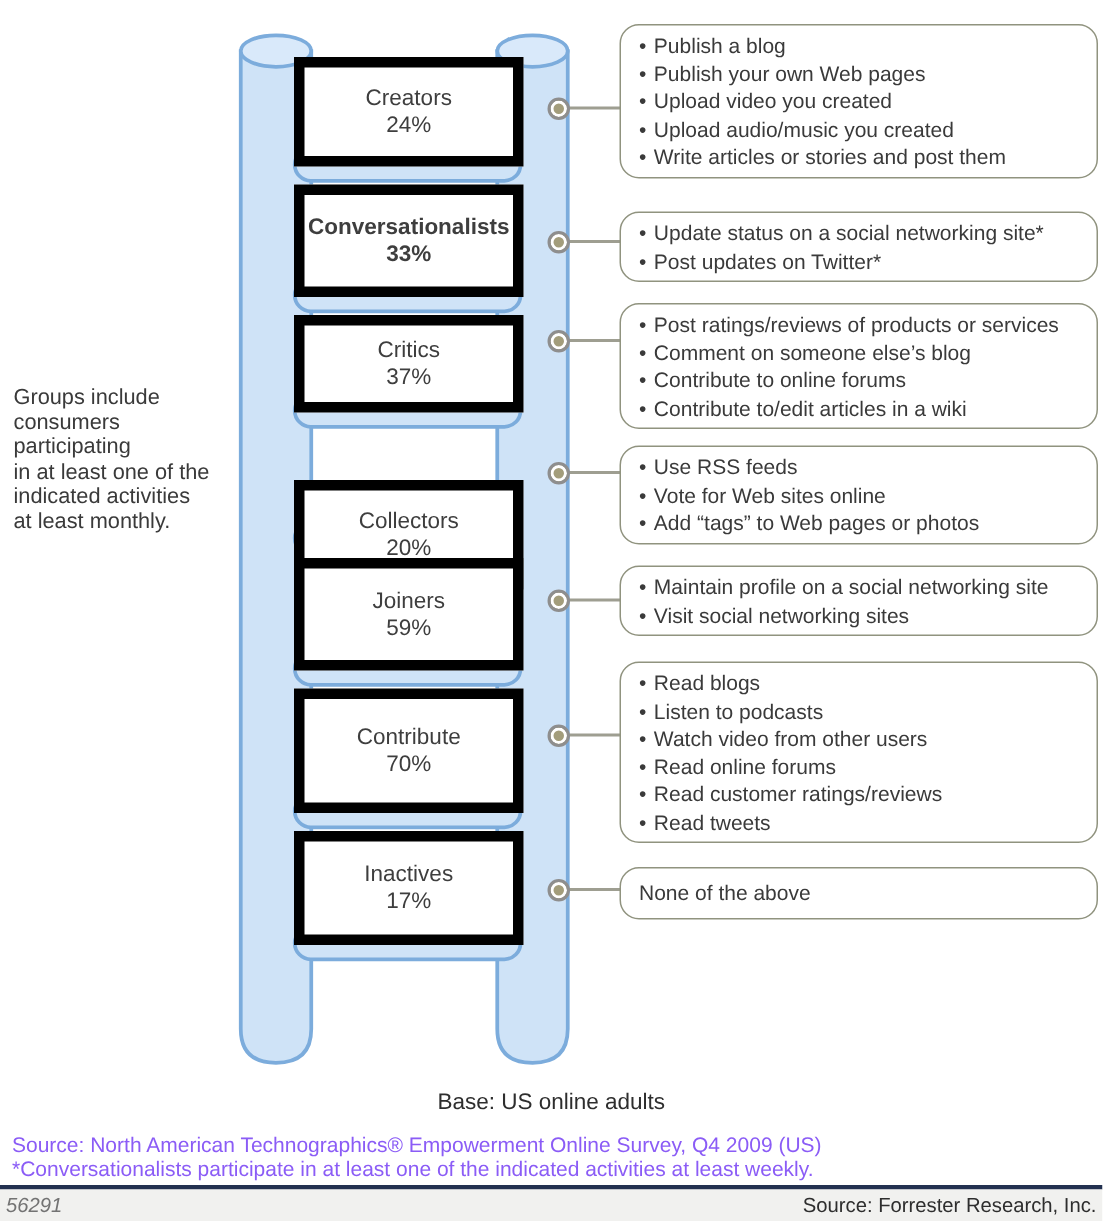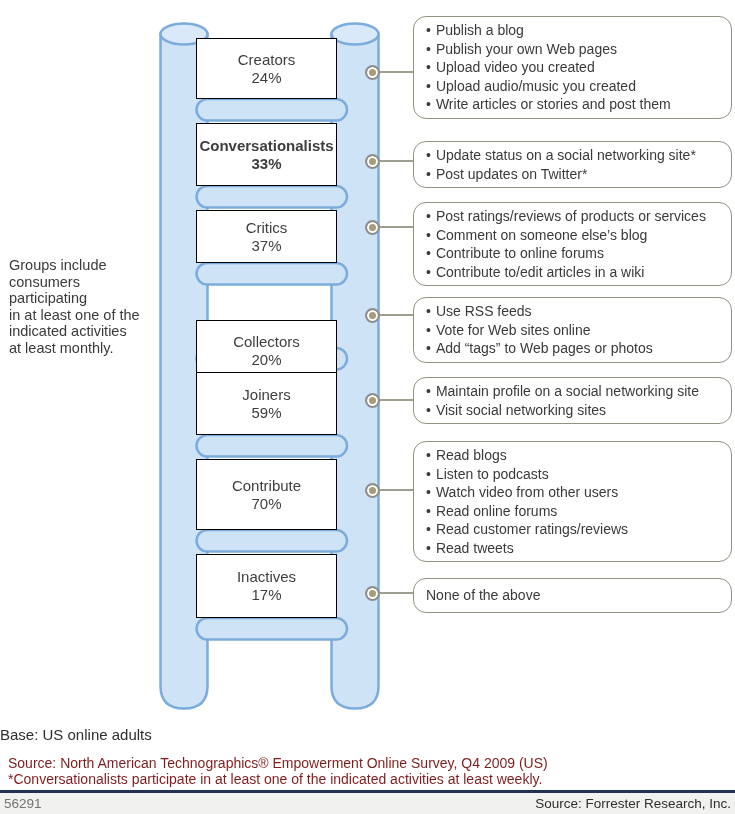--- a/index.html
+++ b/index.html
@@ -11,21 +11,21 @@
   html,body{margin:0;padding:0;}
   body{font-family:"Liberation Sans", sans-serif; background:#ffffff; color:var(--text);}
   .stage{position:relative; width:735px; height:814px; background:#fff; overflow:hidden;}
   .stage svg{position:absolute; left:0; top:0; z-index:1;}
   .rail{fill:var(--rail-fill); stroke:var(--rail-stroke); stroke-width:2.5;}
   .rail-top{fill:var(--rail-top); stroke:var(--rail-stroke); stroke-width:2.5;}
   .rung{fill:var(--rail-fill); stroke:var(--rail-stroke); stroke-width:2.5;}
 
   .label-box{
     position:absolute; left:196px; width:139px; z-index:3;
-    background:#fff; border:1px solid #000000;
+    background:#fff; border:7px solid #000000;
     display:flex; flex-direction:column; align-items:center; justify-content:center;
     font-size:15px; line-height:18px; color:#3e3e3e; text-align:center;
   }
   .connector-line{position:absolute; left:378px; width:36px; height:2px; background:var(--connector); z-index:2;}
   .connector-dot{
     position:absolute; width:15px; height:15px; box-sizing:border-box; border-radius:50%;
     border:2px solid var(--dot-ring); background:var(--dot-fill);
     box-shadow:inset 0 0 0 2px #ffffff; z-index:4; left:365px;
   }
   .callout{
@@ -33,29 +33,29 @@
     background:#fff; border:1.5px solid var(--callout-border); border-radius:13px;
     padding:4px 12px; font-size:14px; line-height:18.5px; color:var(--text);
   }
   .callout.single{padding:7px 12px;}
   .bullet-row{display:flex;}
   .bullet{margin-right:5px;}
   .left-note{
     position:absolute; left:9px; top:257px; width:160px; z-index:2;
     font-size:14.5px; line-height:16.5px; white-space:pre-line; color:var(--text);
   }
-  .base-note{position:absolute; left:0; top:726px; width:735px; text-align:left; font-size:15px; color:#2e2e2e;}
-  .source-block{position:absolute; left:8px; top:756px; width:720px; font-size:14px; line-height:15.5px; color:#7f1d1d;}
+  .base-note{position:absolute; left:0; top:726px; width:735px; text-align:center; font-size:15px; color:#2e2e2e;}
+  .source-block{position:absolute; left:8px; top:756px; width:720px; font-size:14px; line-height:15.5px; color:#8b5cf6;}
   .divider{position:absolute; left:0; top:790px; width:735px; height:3px; background:var(--divider);}
   .bottom-strip{
     position:absolute; left:0; top:793px; width:735px; height:21px; background:var(--strip);
     display:flex; align-items:center; justify-content:space-between; box-sizing:border-box; padding:0 4px;
     font-size:13.5px;
   }
-  .fig-num{color:#737373;}
+  .fig-num{color:#737373;font-style:italic;}
   .src-right{color:#2e2e2e;}
 </style>
 </head>
 <body>
 
 <div class="stage">
 
   <svg width="735" height="814" viewBox="0 0 735 814">
     <g>
       <path class="rail" d="M160.5,34 L160.5,686 Q160.5,708.5 184,708.5 Q207.5,708.5 207.5,686 L207.5,34 Z"></path>

